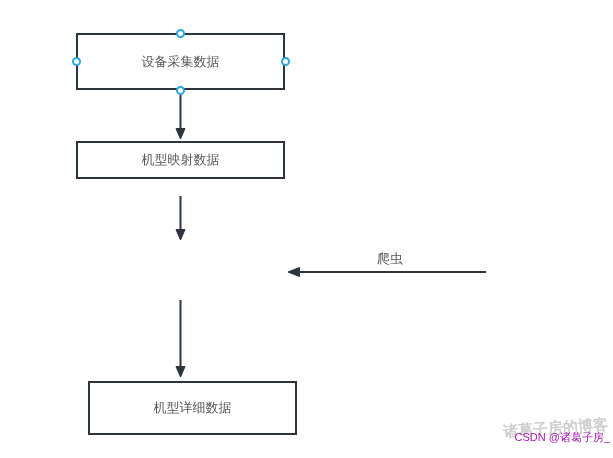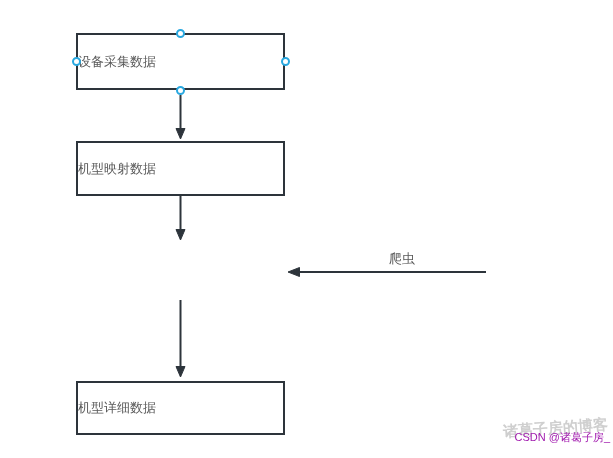--- a/index.html
+++ b/index.html
@@ -20,20 +20,21 @@
   .edges g { pointer-events: all; cursor: pointer; }
   .edges line { stroke: #2d343b; stroke-width: 2; }
   .edges polygon { fill: #2d343b; stroke: #2d343b; }
   .node {
     position: absolute;
     box-sizing: border-box;
     background: #ffffff;
     border: 2px solid #2d343b;
     display: flex;
     align-items: center;
+    justify-content: center;
     font-size: 13px;
     color: #595959;
     cursor: move;
   }
   .node.ellipse { border-radius: 50%; }
   .handle {
     position: absolute;
     box-sizing: border-box;
     width: 9px; height: 9px;
     border-radius: 50%;
@@ -95,28 +96,28 @@
 
   <div class="node rect" style="left:76px; top:33px; width:209px; height:57px;">
     <span>设备采集数据</span>
   </div>
 
   <div class="handle" style="left:176px; top:29px;"></div>
   <div class="handle" style="left:72px;  top:57px;"></div>
   <div class="handle" style="left:281px; top:57px;"></div>
   <div class="handle" style="left:176px; top:86px;"></div>
 
-  <div class="node rect" style="left:76px; top:141px; width:209px; height:55px;">
+  <div class="node rect" style="left:76px; top:141px; width:209px; height:38px;">
     <span>机型映射数据</span>
   </div>
 
 
-  <div class="node rect" style="left:76px; top:381px; width:209px; height:54px;">
+  <div class="node rect" style="left:88px; top:381px; width:209px; height:54px;">
     <span>机型详细数据</span>
   </div>
 
 
-  <div class="edge-label" style="left:375px; top:250px;margin-left:12px;">爬虫</div>
+  <div class="edge-label" style="left:375px; top:250px;">爬虫</div>
 
   <div class="watermark blog">诸葛子房的博客</div>
   <div class="watermark csdn">CSDN @诸葛子房_</div>
 
 </div>
 
 </body></html>

